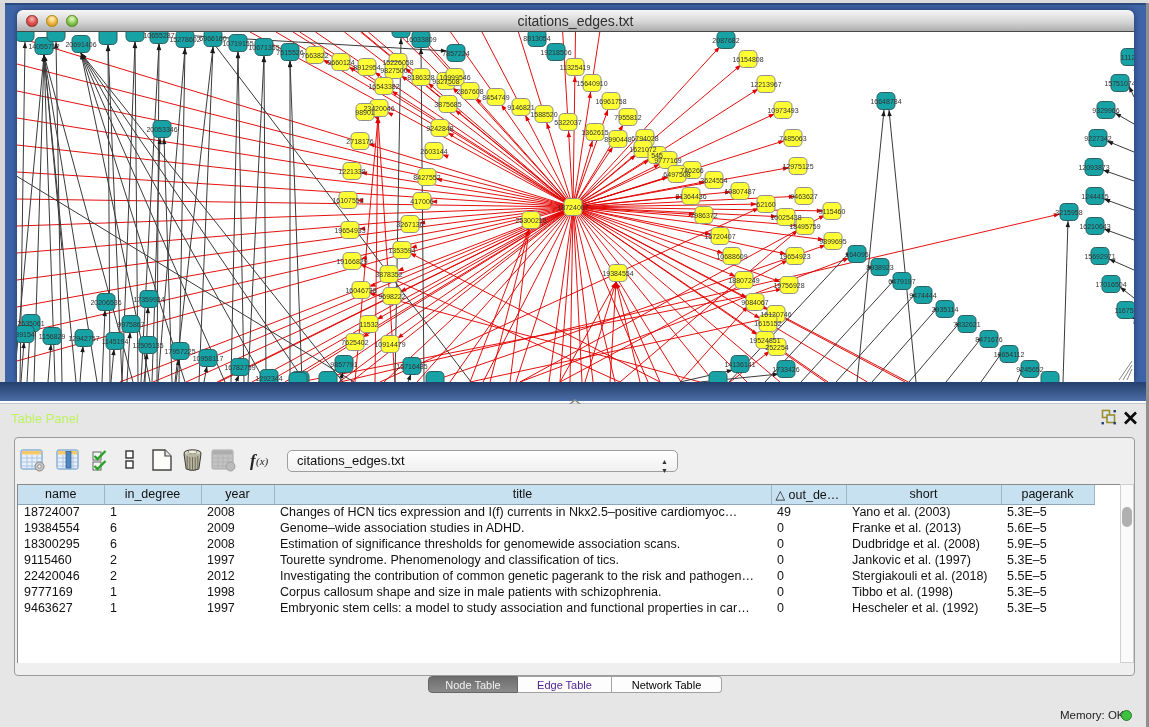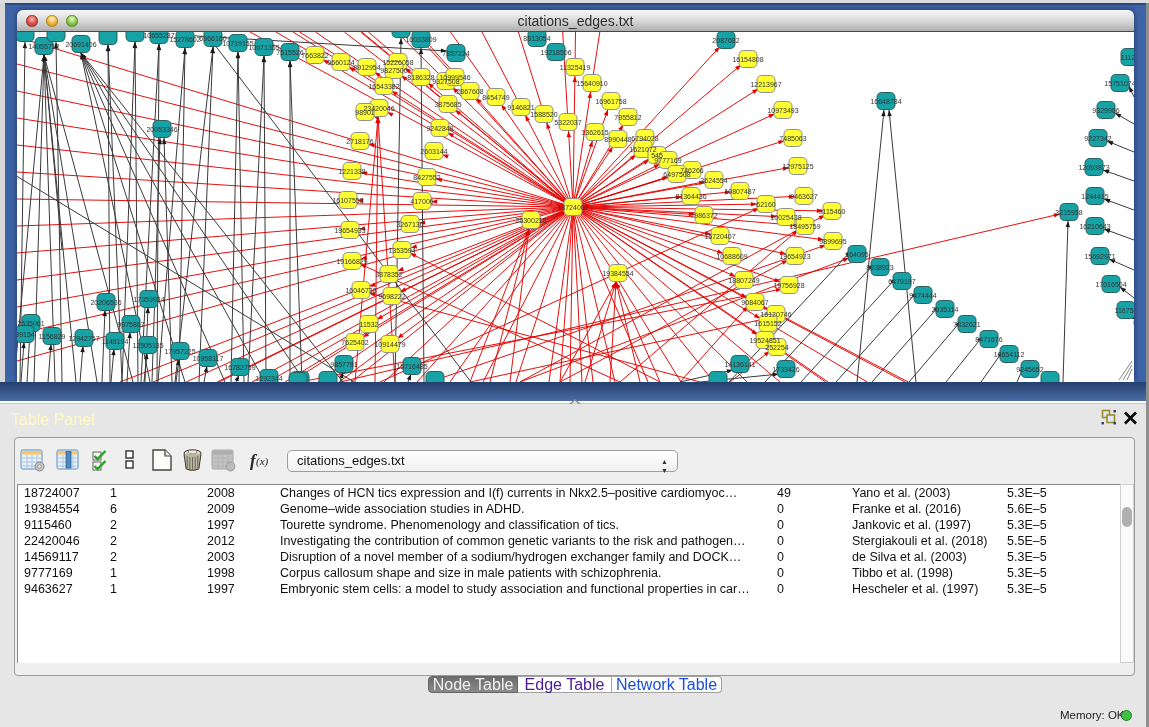--- a/index.html
+++ b/index.html
@@ -10,34 +10,34 @@
 .win{position:absolute;left:17px;top:10px;width:1117px;height:372px;border-radius:6px 6px 0 0;box-shadow:0 0 6px rgba(0,0,20,.45)}
 .titlebar{position:absolute;left:17px;top:10px;width:1117px;height:22px;border-radius:6px 6px 0 0;background:linear-gradient(#f7f7f7,#d6d6d6 55%,#aeaeae);border-bottom:1px solid #474747}
 .title{position:absolute;left:0;top:3px;width:100%;text-align:center;font-size:14px;color:#2e2e2e}
 .tl{position:absolute;top:15px;width:11.5px;height:11.5px;border-radius:50%;box-sizing:border-box}
 .tl.r{left:26px;background:radial-gradient(circle at 50% 32%,#f2a9a4 10%,#e2514d 50%,#bc3a33 90%);border:1px solid #872e28}
 .tl.y{left:46px;background:radial-gradient(circle at 50% 30%,#fce6a4 15%,#e9ac38 60%,#c08a24);border:.5px solid #a80}
 .tl.g{left:66px;background:radial-gradient(circle at 50% 30%,#d2efa9 15%,#7cc046 60%,#59992f);border:.5px solid #581}
 .band{position:absolute;left:0px;top:382px;width:1146px;height:19px;background:linear-gradient(#24406d,#4b6da5)}
 .divider{position:absolute;left:0;top:401px;width:1149px;height:3px;background:#fdfdfd;border-bottom:1px solid #c9c9c9}
 .tp{position:absolute;left:0;top:404px;width:1146px;height:323px;background:#e6e6e6}
-.tptitle{position:absolute;left:11px;top:411px;font-size:16px;color:#fef9c3}
+.tptitle{position:absolute;left:11px;top:411px;font-size:13px;color:#bef264}
 .box{position:absolute;left:14px;top:437px;width:1121px;height:239px;background:#efefef;border:1px solid #9b9b9b;border-radius:4px}
 .combo{position:absolute;left:287px;top:450px;width:391px;height:22px;background:linear-gradient(#ffffff,#f0f0f0);border:1px solid #9e9e9e;border-radius:5px;font-size:13px;color:#111;line-height:20px;padding-left:9px}
 .tablewrap{position:absolute;left:17px;top:484px;width:1114px;height:179px;background:#fff;border:1px solid #8a8a8a;border-bottom:none}
 table{border-collapse:collapse;table-layout:fixed;width:1076px;font-size:12.5px}
 th{background:#c7e1f0;border-right:1px solid #9bb7c8;border-bottom:1px solid #8aa8bb;font-weight:normal;height:19px;font-size:12.5px;color:#111;overflow:hidden;white-space:nowrap}
 td{height:16px;padding:0 0 0 6px;overflow:hidden;white-space:nowrap;color:#111;font-size:12.5px}
 .vsb{position:absolute;left:1120px;top:484px;width:14px;height:179px;background:#fafafa;border:1px solid #d0d0d0}
 .vthumb{position:absolute;left:1122px;top:507px;width:10px;height:20px;border-radius:5px;background:#b0b0b0}
 .tabsbg{position:absolute;left:0;top:676px;width:1146px;height:51px;background:#e6e6e6}
-.seg{position:absolute;top:676px;height:17px;font-size:16px;line-height:16px;text-align:center}
+.seg{position:absolute;top:676px;height:17px;font-size:11px;line-height:16px;text-align:center}
 .segL{left:428px;width:90px;background:linear-gradient(#6d6d6d,#8a8a8a);color:#f0f0f0;border:1px solid #666;border-radius:4px 0 0 4px}
 .segM{left:518px;width:94px;background:#fdfdfd;color:#4c1d95;border:1px solid #a2a2a2;border-left:none}
-.segR{left:612px;width:110px;background:#fdfdfd;color:#1d4ed8;border:1px solid #a2a2a2;border-left:none;border-radius:0 4px 4px 0}
+.segR{left:612px;width:110px;background:#fdfdfd;color:#000000;border:1px solid #a2a2a2;border-left:none;border-radius:0 4px 4px 0}
 .mem{position:absolute;left:1060px;top:709px;font-size:11.5px;color:#222}
 .dot{position:absolute;left:1121px;top:710px;width:11px;height:11px;border-radius:50%;background:#3cc23c;border:1px solid #2b7d2b}
 </style></head><body>
 <div class="desk"></div>
 <div class="topgray"></div>
 <div class="topnavy"></div>
 <div class="leftgray"></div>
 <div class="win"></div>
 <svg width="1117" height="350" viewBox="17 32 1117 350" style="position:absolute;left:17px;top:32px" xmlns="http://www.w3.org/2000/svg">
     <rect x="17" y="32" width="1117" height="350" fill="#ffffff"></rect>
@@ -764,81 +764,90 @@
 <colgroup>
         <col style="width:86px">
         <col style="width:97px">
         <col style="width:73px">
         <col style="width:497px">
         <col style="width:75px">
         <col style="width:155px">
         <col style="width:93px">
       </colgroup>
 <tbody>
+        <tr>
+          <th>name</th>
+          <th>in_degree</th>
+          <th>year</th>
+          <th>title</th>
+          <th style="text-align:left;padding-left:4px">△ out_de…</th>
+          <th>short</th>
+          <th>pagerank</th>
+        </tr>
 <tr>
           <td>18724007</td>
           <td>1</td>
           <td>2008</td>
           <td>Changes of HCN tics expression and I(f) currents in Nkx2.5–positive cardiomyoc…</td>
           <td>49</td>
           <td>Yano et al. (2003)</td>
           <td>5.3E–5</td>
         </tr>
 <tr>
           <td>19384554</td>
           <td>6</td>
           <td>2009</td>
           <td>Genome–wide association studies in ADHD.</td>
           <td>0</td>
-          <td>Franke et al. (2016)</td>
+          <td>Franke et al. (2013)</td>
           <td>5.6E–5</td>
+        </tr>
+<tr>
+          <td>18300295</td>
+          <td>6</td>
+          <td>2008</td>
+          <td>Estimation of significance thresholds for genomewide association scans.</td>
+          <td>0</td>
+          <td>Dudbridge et al. (2008)</td>
+          <td>5.9E–5</td>
         </tr>
 <tr>
           <td>9115460</td>
           <td>2</td>
           <td>1997</td>
           <td>Tourette syndrome. Phenomenology and classification of tics.</td>
           <td>0</td>
           <td>Jankovic et al. (1997)</td>
           <td>5.3E–5</td>
         </tr>
 <tr>
           <td>22420046</td>
           <td>2</td>
           <td>2012</td>
-          <td>Investigating the contribution of common genetic variants to the risk and pathogen…</td>
+          <td>Investigating the contribution of common genetic pagerank to the risk and pathogen…</td>
           <td>0</td>
           <td>Stergiakouli et al. (2018)</td>
           <td>5.5E–5</td>
-        </tr>
-<tr>
-          <td>14569117</td>
-          <td>2</td>
-          <td>2003</td>
-          <td>Disruption of a novel member of a sodium/hydrogen exchanger family and DOCK…</td>
-          <td>0</td>
-          <td>de Silva et al. (2003)</td>
-          <td>5.3E–5</td>
         </tr>
 <tr>
           <td>9777169</td>
           <td>1</td>
           <td>1998</td>
           <td>Corpus callosum shape and size in male patients with schizophrenia.</td>
           <td>0</td>
           <td>Tibbo et al. (1998)</td>
           <td>5.3E–5</td>
         </tr>
 <tr>
           <td>9463627</td>
           <td>1</td>
           <td>1997</td>
           <td>Embryonic stem cells: a model to study association and functional properties in car…</td>
           <td>0</td>
-          <td>Hescheler et al. (1997)</td>
+          <td>Hescheler et al. (1992)</td>
           <td>5.3E–5</td>
         </tr>
 </tbody>
     </table>
 </div>
 <div class="vsb"></div>
 <div class="vthumb"></div>
 <div class="tabsbg"></div>
 <div class="seg segL">Node Table</div>
 <div class="seg segM">Edge Table</div>

